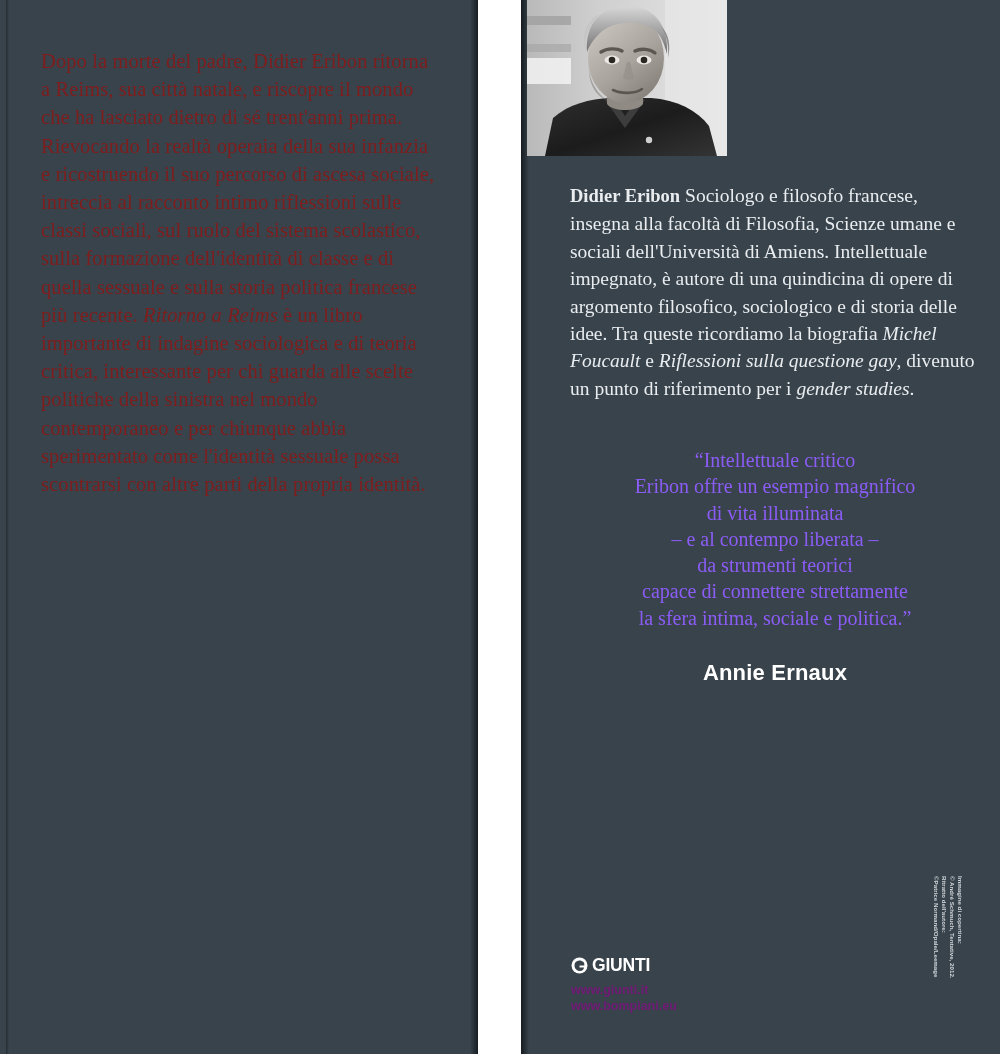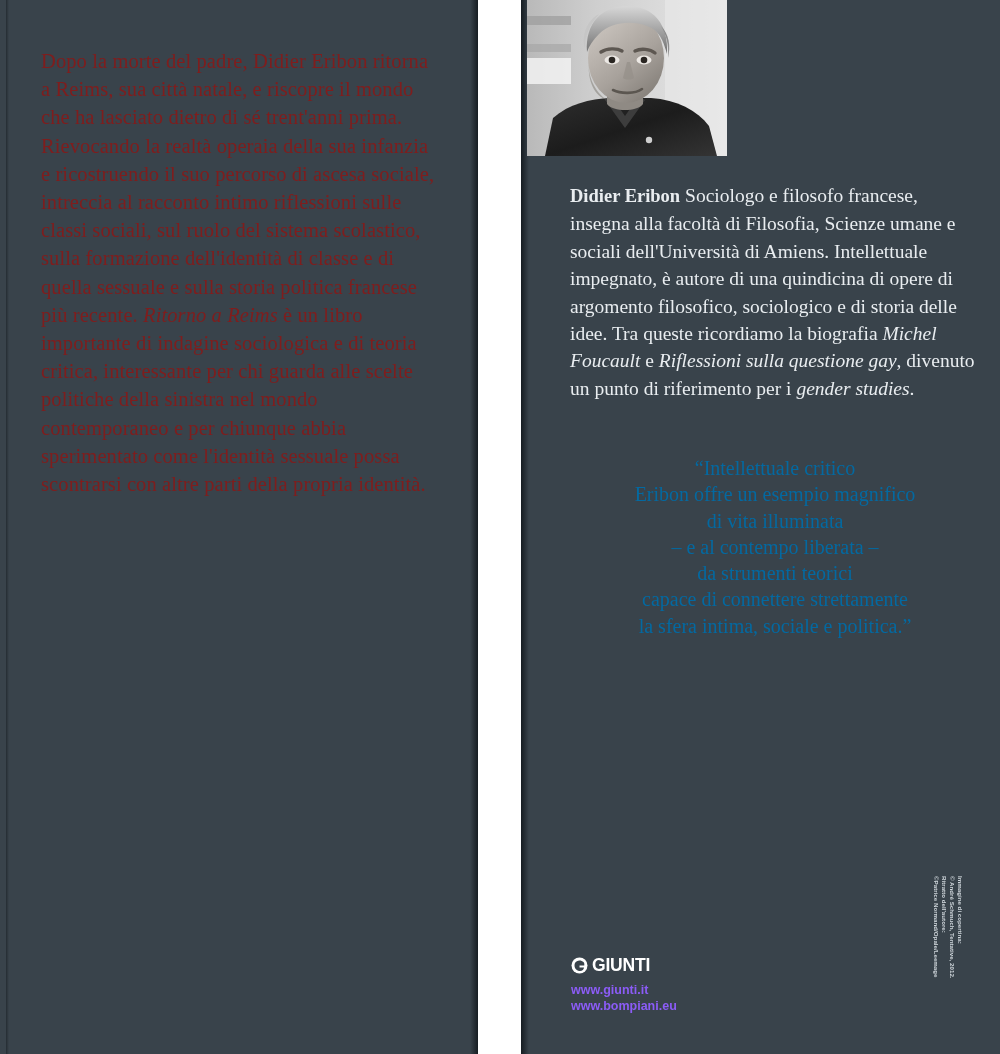--- a/index.html
+++ b/index.html
@@ -102,25 +102,24 @@
     font-size: 18.5px;
   }
   .bio i { font-style: italic; }
 
   
   .quote {
     position: absolute;
     left: 570px;
     top: 447px;
     width: 410px;
-    color: #0369a1;
+    color: #8b5cf6;
     font-size: 20px;
     line-height: 26.3px;
     text-align: center;
-    margin-top: 8px;
   }
   .quote-author {
     position: absolute;
     left: 570px;
     top: 660px;
     width: 410px;
     text-align: center;
     color: #ffffff;
     font-family: "Liberation Sans", sans-serif;
     font-weight: bold;
@@ -147,21 +146,21 @@
   .logo-text {
     color: #ffffff;
     font-family: "Liberation Sans", sans-serif;
     font-weight: bold;
     font-size: 17.5px;
     letter-spacing: -0.2px;
     line-height: 17px;
   }
   .sites {
     margin-top: 9px;
-    color: #8b5cf6;
+    color: #701a75;
     font-family: "Liberation Sans", sans-serif;
     font-weight: bold;
     font-size: 12.5px;
     line-height: 15.5px;
   }
 
   
   .credits {
     position: absolute;
     left: 964px;
@@ -259,20 +258,21 @@
 
   <div class="quote">
     <div>“Intellettuale critico</div>
     <div>Eribon offre un esempio magnifico</div>
     <div>di vita illuminata</div>
     <div>– e al contempo liberata –</div>
     <div>da strumenti teorici</div>
     <div>capace di connettere strettamente</div>
     <div>la sfera intima, sociale e politica.”</div>
   </div>
+  <div class="quote-author">Annie Ernaux</div>
 
   <div class="publisher">
     <div class="logo-row">
       <svg class="logo-mark" viewBox="0 0 34 34">
         <circle cx="17" cy="17" r="16" fill="#ffffff"></circle>
         <path d="M25 10 C20 5 11 6 8 12 C5 19 9 27 17 28 C22 28.6 26 25 26 21 L17 21 L17 17 L26.5 17 C27 13.6 26.6 11.6 25 10 Z" fill="#39434b"></path>
       </svg>
       <span class="logo-text">GIUNTI</span>
     </div>
     <div class="sites">

